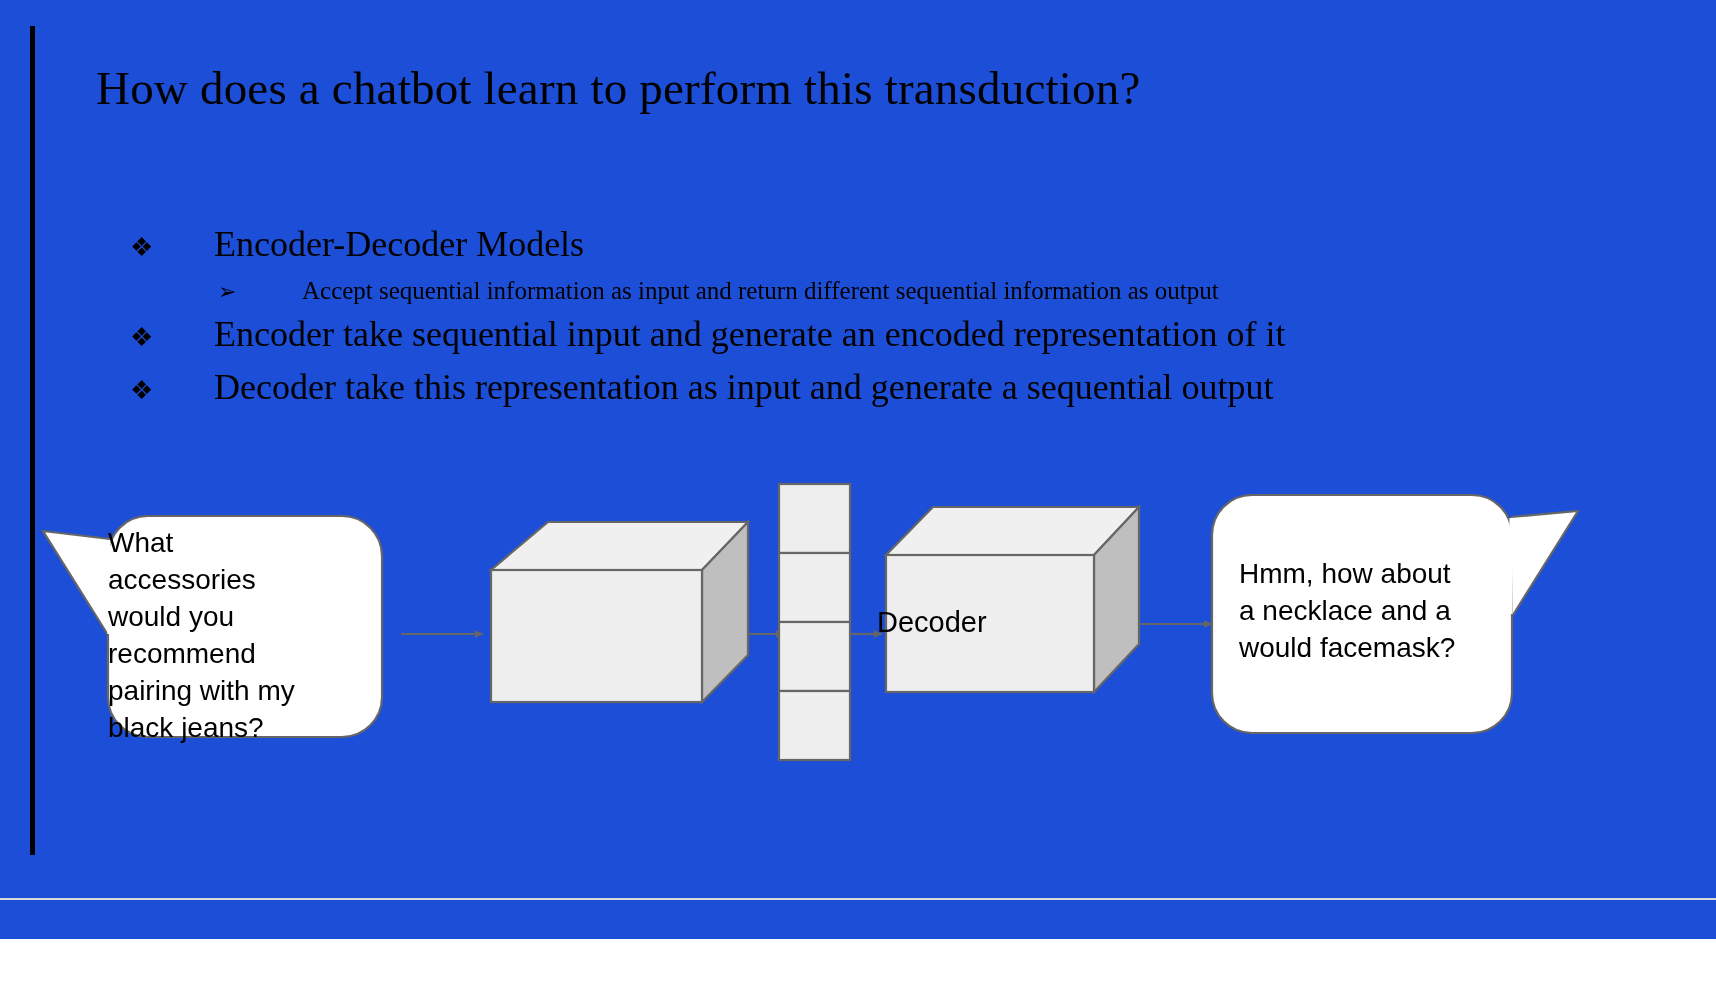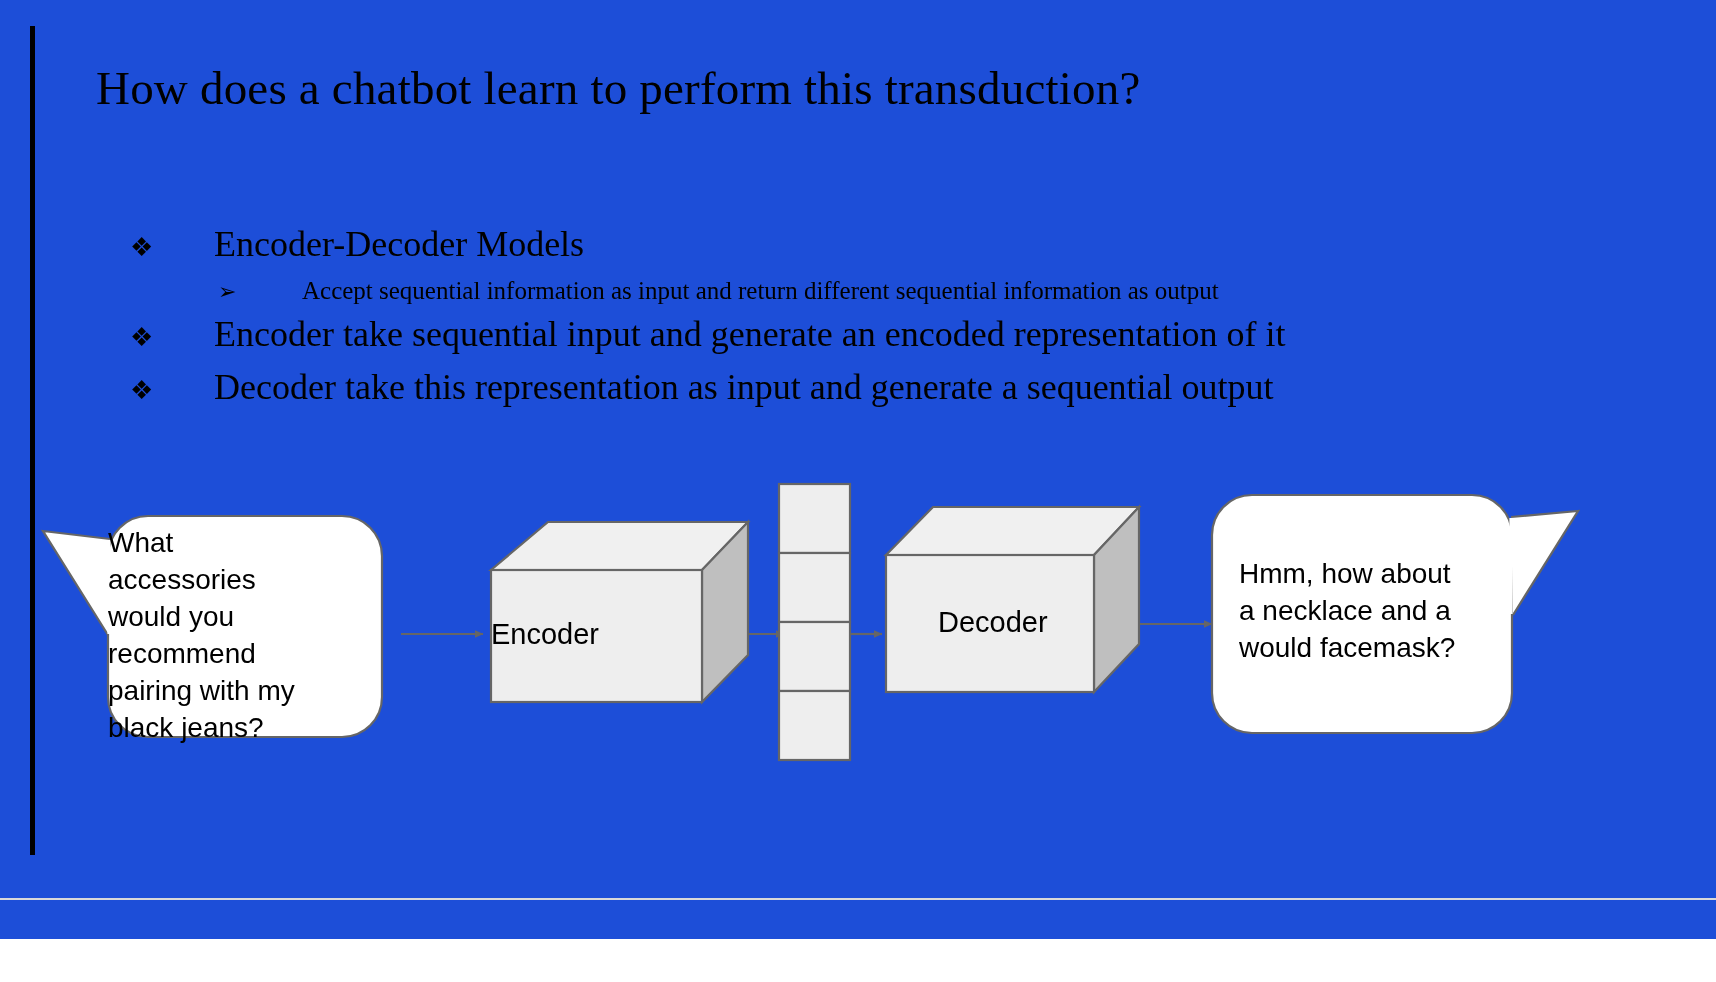--- a/index.html
+++ b/index.html
@@ -234,23 +234,22 @@
 
     <div class="dg-label bubble-text" style="left:108px; top:69px; width:274px;">
       <div>What</div>
       <div>accessories</div>
       <div>would you</div>
       <div>recommend</div>
       <div>pairing with my</div>
       <div>black jeans?</div>
     </div>
 
-    <div class="dg-label cube-label" style="left:491px; top:162px; width:211px;">Encoder</div>
-
-    <div class="dg-label cube-label" style="left:938px; top:150px; width:208px;">Decoder</div>
+
+    <div class="dg-label cube-label" style="left:877px; top:150px; width:208px;">Decoder</div>
 
     <div class="dg-label bubble-text" style="left:1212px; top:100px; width:300px;padding-left:27px;">
       <div>Hmm, how about</div>
       <div>a necklace and a</div>
       <div>would facemask?</div>
     </div>
   </div>
 
   <div class="bottom-rule"></div>
 </div>

